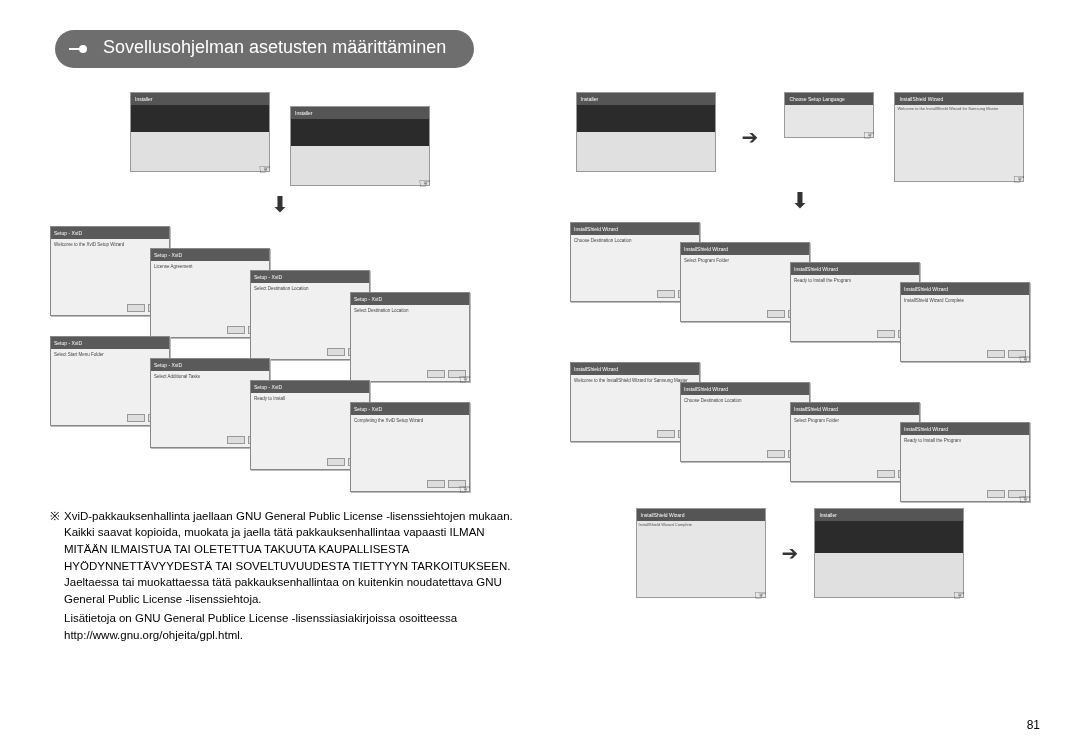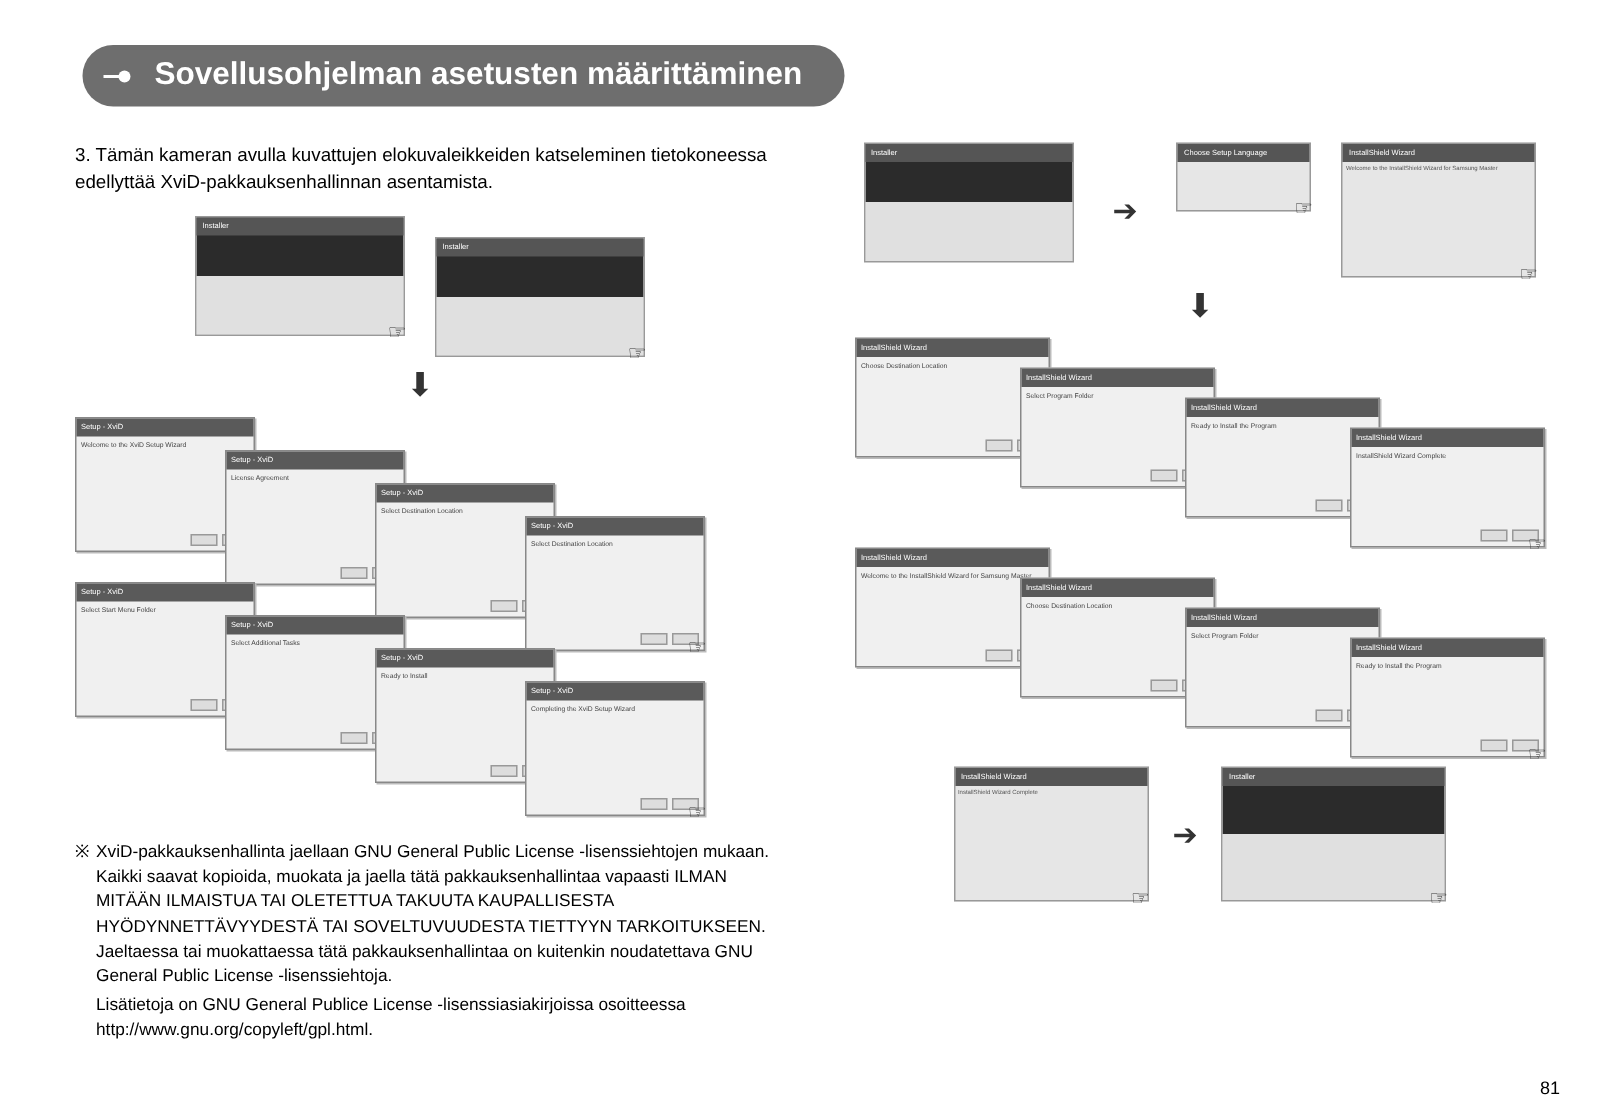--- a/index.html
+++ b/index.html
@@ -19,22 +19,22 @@
     display: flex;
     align-items: center;
     margin-bottom: 24px;
     margin-left: 15px;
   }
   .pill {
     background: #6e6e6e;
     color: #fff;
     border-radius: 26px;
     padding: 8px 28px 10px 48px;
-    font-size: 21px;
-    font-weight: bold;
+    font-size: 18px;
+    font-weight: normal;
     position: relative;
     line-height: 1.1;
   }
   .pill::before {
     content: "";
     position: absolute;
     left: 14px; top: 50%;
     width: 16px; height: 2px;
     background: #fff;
     transform: translateY(-50%);
@@ -147,24 +147,20 @@
 <body>
 
 <div class="page">
   <div class="title-wrap">
     <div class="pill">Sovellusohjelman asetusten määrittäminen</div>
   </div>
 
   <div class="columns">
 
     <div class="col">
-      <div class="step">
-        <span>3.</span>
-        <span>Tämän kameran avulla kuvattujen elokuvaleikkeiden katseleminen tietokoneessa edellyttää XviD-pakkauksenhallinnan asentamista.</span>
-      </div>
 
       <div class="thumb-row">
         <div class="thumb">
           <div class="topbar">Installer</div>
           <span class="hand-cursor">☞</span>
         </div>
         <div class="thumb" style="margin-top:14px">
           <div class="topbar">Installer</div>
           <span class="hand-cursor">☞</span>
         </div>
@@ -245,21 +241,21 @@
             </div>
           <span class="hand-cursor">☞</span>
         </div>
       </div>
 
       <div class="notes">
         <div class="bullet">
           <div class="sym">※</div>
           <div>XviD-pakkauksenhallinta jaellaan GNU General Public License -lisenssiehtojen mukaan. Kaikki saavat kopioida, muokata ja jaella tätä pakkauksenhallintaa vapaasti ILMAN MITÄÄN ILMAISTUA TAI OLETETTUA TAKUUTA KAUPALLISESTA HYÖDYNNETTÄVYYDESTÄ TAI SOVELTUVUUDESTA TIETTYYN TARKOITUKSEEN. Jaeltaessa tai muokattaessa tätä pakkauksenhallintaa on kuitenkin noudatettava GNU General Public License -lisenssiehtoja.</div>
         </div>
-        <div style="padding-left:14px;margin-top:2px">Lisätietoja on GNU General Publice License -lisenssiasiakirjoissa osoitteessa http://www.gnu.org/copyleft/gpl.html.</div>
+        <div style="padding-left:14px;margin-top:2px">Lisätietoja on GNU General Publice License -lisenssiasiakirjoissa osoitteessa http://www.gnu.org/ohjeita/gpl.html.</div>
       </div>
     </div>
 
     <div class="col">
 
       <div class="thumb-row">
         <div class="thumb">
           <div class="topbar">Installer</div>
         </div>
         <span class="arrow-right">➔</span>

